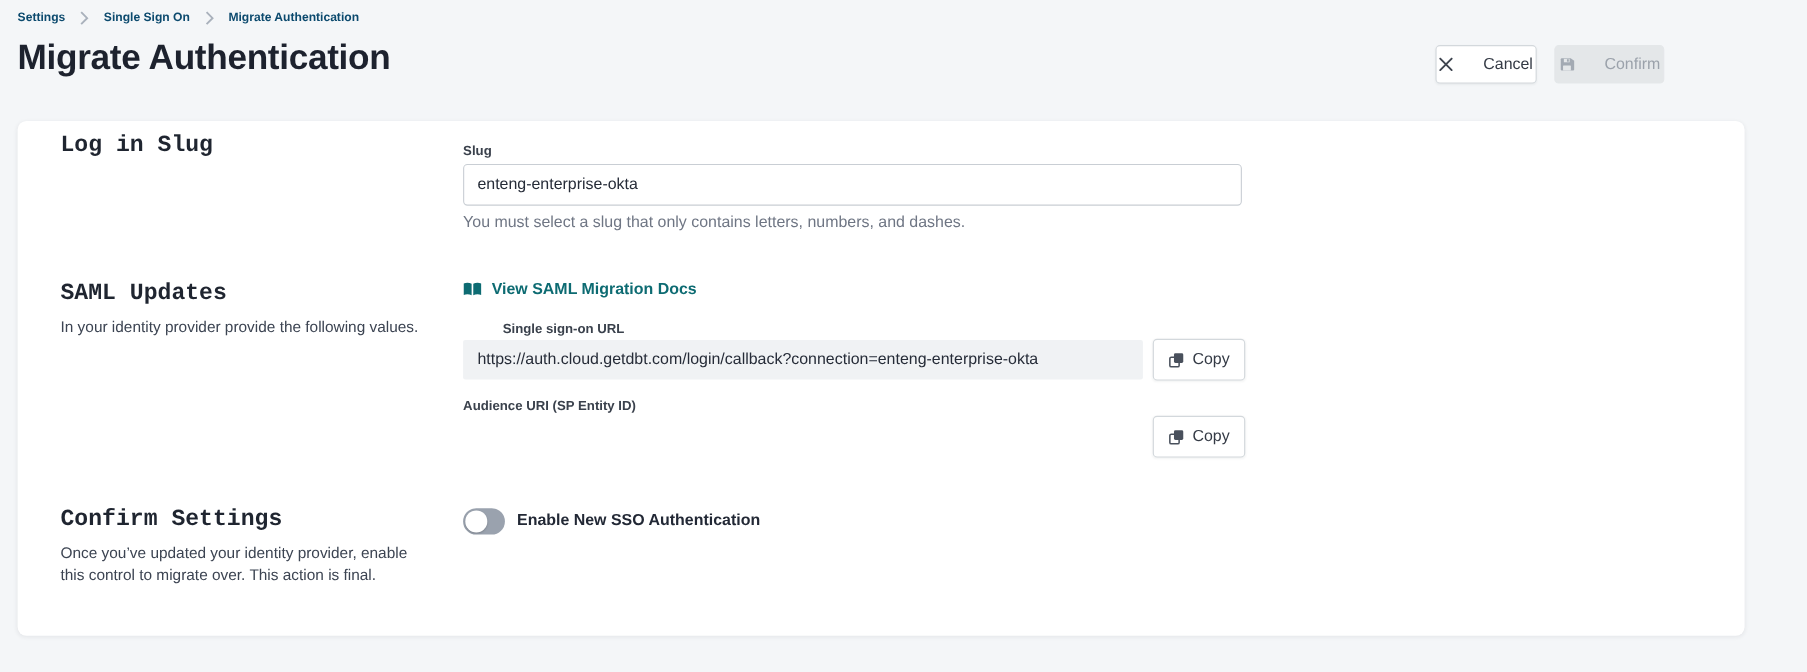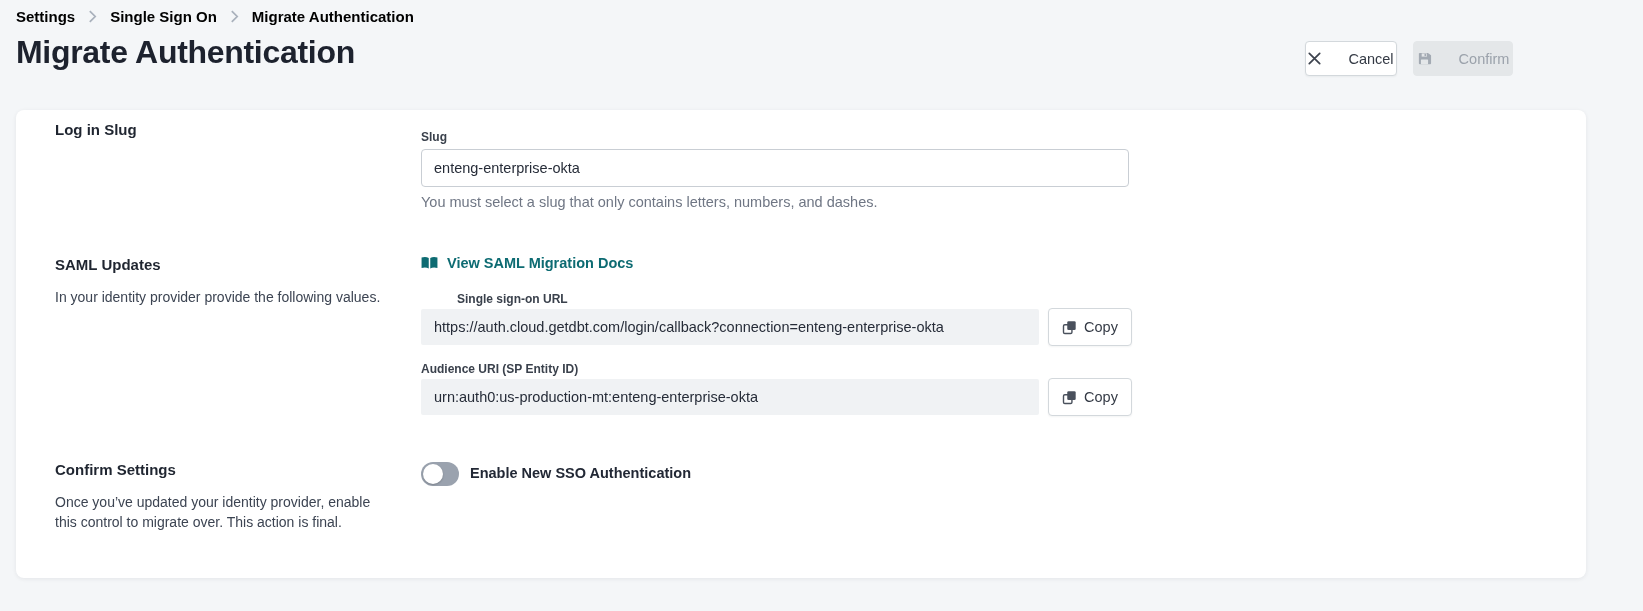--- a/index.html
+++ b/index.html
@@ -2,38 +2,38 @@
 <html><head>
 <meta charset="utf-8">
 <style>
   * { margin:0; padding:0; box-sizing:border-box; }
   html,body { width:1643px; height:611px; }
   body { font-family:"Liberation Sans", sans-serif; }
   .page { position:relative; width:1643px; height:611px; background:#f4f6f8; overflow:hidden; }
 
   
   .breadcrumb { position:absolute; left:16px; top:6px; display:flex; align-items:center; gap:13px; height:20px; }
-  .crumb { font-size:15px; font-weight:700; color:#000000; cursor:pointer; }
+  .crumb { font-size:11px; font-weight:700; color:#0c4a6e; cursor:pointer; }
   .crumb.current { cursor:default; }
   .chev { flex:0 0 auto; }
 
   
   .page-title { position:absolute; left:16px; top:34px; font-size:32px; font-weight:700; color:#1d222e; letter-spacing:-0.3px; }
 
   
   .header-actions { position:absolute; top:41px; right:130px; display:flex; gap:16px; }
   .btn { display:inline-flex; align-items:center; justify-content:center; gap:27px; border-radius:4px; font-family:"Liberation Sans",sans-serif; font-size:14.5px; cursor:pointer; }
   .btn.cancel { width:92px; height:35px; background:#ffffff; border:1px solid #d3d8dc; color:#343a45; box-shadow:0 1px 2px rgba(20,30,40,0.05); }
   .btn.confirm { width:100px; height:35px; background:#e4e7e9; border:1px solid #e4e7e9; color:#9ba2ab; cursor:default; }
 
   
   .card { position:absolute; left:16px; top:110px; width:1570px; height:468px; background:#ffffff; border-radius:8px; box-shadow:0 1px 4px rgba(33,40,50,0.08); }
   .card > * { position:absolute; }
 
-  .sec-h { font-size:15px; font-weight:700; color:#1f2530; }
+  .sec-h { font-size:21px; font-weight:700; color:#1f2530;font-family:Liberation Mono, monospace; }
   .h-slug { left:39px; top:11px; }
   .h-saml { left:39px; top:146px; }
   .h-confirm { left:39px; top:351px; }
 
   .sec-desc { font-size:14px; color:#3c4452; line-height:19.5px; }
   .d-saml { left:39px; top:178px; }
   .d-confirm { left:39px; top:383px; width:320px; }
 
   .field-label { font-size:12px; font-weight:700; color:#3a414c; }
   .l-slug { left:405px; top:20px; }
@@ -117,21 +117,20 @@
     <div class="readonly-field f-sso">https://auth.cloud.getdbt.com/login/callback?connection=enteng-enterprise-okta</div>
     <button class="btn copy c-sso">
       <svg width="15" height="15" viewBox="0 0 16 16">
         <rect x="1.6" y="5" width="9" height="9.4" rx="1.4" fill="#ffffff" stroke="#49505c" stroke-width="1.5"></rect>
         <rect x="5.6" y="1.2" width="9" height="9.4" rx="1.4" fill="#49505c"></rect>
       </svg>
       <span>Copy</span>
     </button>
 
     <label class="field-label l-aud">Audience URI (SP Entity ID)</label>
-    <div class="readonly-field f-aud">urn:auth0:us-production-mt:enteng-enterprise-okta</div>
     <button class="btn copy c-aud">
       <svg width="15" height="15" viewBox="0 0 16 16">
         <rect x="1.6" y="5" width="9" height="9.4" rx="1.4" fill="#ffffff" stroke="#49505c" stroke-width="1.5"></rect>
         <rect x="5.6" y="1.2" width="9" height="9.4" rx="1.4" fill="#49505c"></rect>
       </svg>
       <span>Copy</span>
     </button>
 
     <h2 class="sec-h h-confirm">Confirm Settings</h2>
     <div class="sec-desc d-confirm">Once you’ve updated your identity provider, enable this control to migrate over. This action is final.</div>

